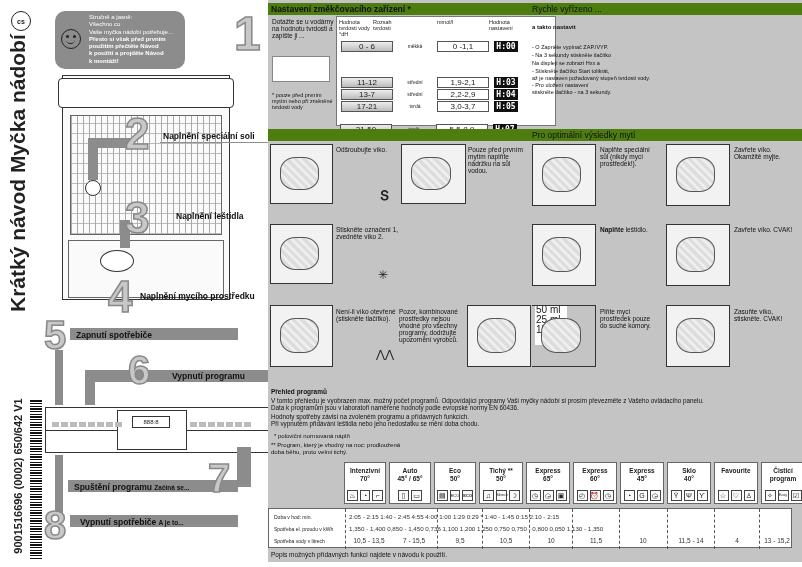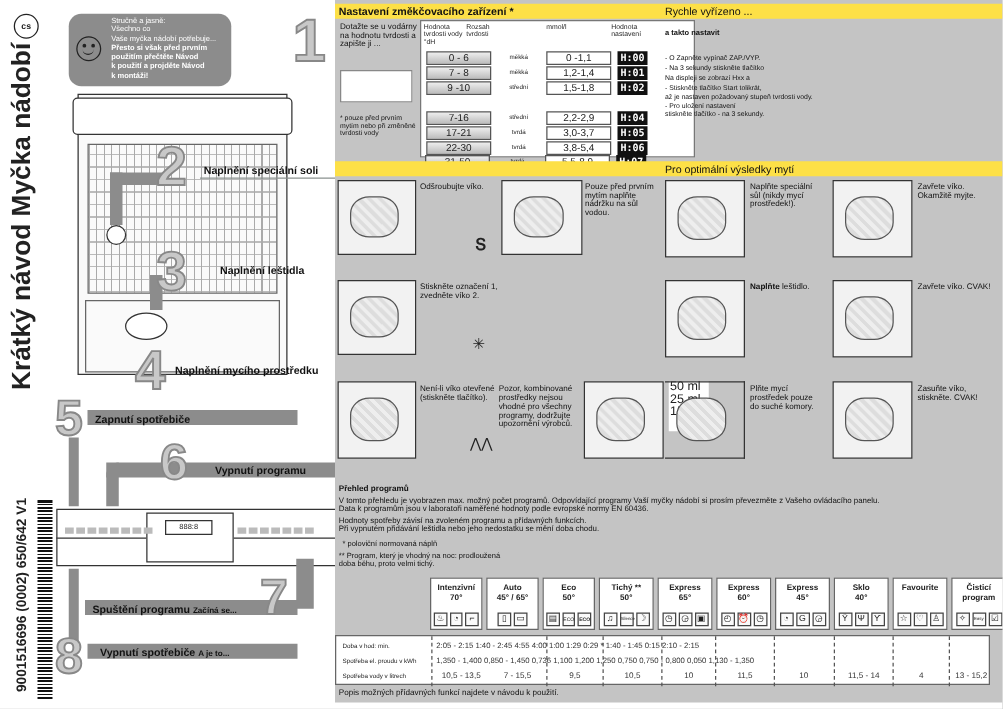--- a/index.html
+++ b/index.html
@@ -17,21 +17,21 @@
 .smile-mouth{position:absolute;left:4px;top:8px;width:9px;height:6px;border-bottom:1.8px solid #222;border-radius:0 0 8px 8px}
 .bignum{font-size:48px;font-weight:bold;color:#c8c8c8;-webkit-text-stroke:1.5px #888;line-height:1}
 .washer{left:62px;top:75px;width:168px;height:225px;border:1.5px solid #333;background:#fafafa}
 .washer-top{left:58px;top:78px;width:176px;height:30px;border:1.5px solid #333;background:#fff;border-radius:4px}
 .washer-rack{left:70px;top:115px;width:152px;height:120px;background:repeating-linear-gradient(90deg,#aaa 0 1px,transparent 1px 6px),repeating-linear-gradient(0deg,#bbb 0 1px,transparent 1px 10px);border:1px solid #666}
 .washer-door{left:68px;top:240px;width:156px;height:58px;border:1px solid #666}
 .arrowbar{background:#8c8c8c}
 .steplabel{font-size:8.5px;font-weight:bold;color:#111;white-space:nowrap}
 .steplabel small{font-size:6.5px}
 .rightpanel{left:268px;top:0;width:534px;height:562px;background:#c4c4c4}
-.hdr{position:absolute;left:0;width:534px;height:12px;background:#fde047;font-size:8.5px;color:#111;padding-left:3px;line-height:12px;white-space:nowrap}
+.hdr{position:absolute;left:0;width:534px;height:12px;background:#4d7c0f;font-size:8.5px;color:#111;padding-left:3px;line-height:12px;white-space:nowrap}
 .hdr b{font-weight:bold}
 .hdr .r{position:absolute;left:264px}
 .ill{position:absolute;border:1px solid #333;background:#f2f2f2;overflow:hidden}
 .ill:before{content:"";position:absolute;left:15%;top:20%;width:60%;height:55%;border:1.5px solid #555;border-radius:40%;background:repeating-linear-gradient(45deg,#ddd 0 3px,#eee 3px 6px)}
 .txt{position:absolute;font-size:6.5px;line-height:7px;color:#111}
 .table1{position:absolute;left:68px;top:16px;width:220px;height:110px;background:#fff;border:1px solid #777}
 .t1h{position:absolute;top:2px;font-size:5.5px;line-height:6px;color:#222}
 .t1row{position:absolute;left:4px;height:11px;width:177px;font-size:8px}
 .t1row .a{position:absolute;left:0;width:52px;height:11px;background:linear-gradient(#eee,#bbb);border:1px solid #555;text-align:center;line-height:10px}
 .t1row .b{position:absolute;left:54px;width:40px;font-size:5px;text-align:center;line-height:11px}
@@ -156,49 +156,37 @@
     <div class="t1h" style="left:36px;width:34px">Rozsah tvrdosti</div>
     <div class="t1h" style="left:100px;width:30px">mmol/l</div>
     <div class="t1h" style="left:152px;width:30px">Hodnota nastavení</div>
 
     <div class="t1row" style="top:24px">
         <span class="a">0 - 6</span>
         <span class="b">měkká</span>
         <span class="c">0 -1,1</span>
         <span class="d">H:00</span>
       </div>
-    <div class="t1row" style="top:36px">
-        <span class="a">7 - 8</span>
-        <span class="b">měkká</span>
-        <span class="c">1,2-1,4</span>
-        <span class="d">H:01</span>
-      </div>
-    <div class="t1row" style="top:48px">
-        <span class="a">9 -10</span>
+    <div class="t1row" style="top:60px">
+        <span class="a">11-12</span>
         <span class="b">střední</span>
-        <span class="c">1,5-1,8</span>
-        <span class="d">H:02</span>
+        <span class="c">1,9-2,1</span>
+        <span class="d">H:03</span>
       </div>
     <div class="t1row" style="top:72px">
-        <span class="a">7-16</span>
+        <span class="a">13-7</span>
         <span class="b">střední</span>
         <span class="c">2,2-2,9</span>
         <span class="d">H:04</span>
       </div>
     <div class="t1row" style="top:84px">
         <span class="a">17-21</span>
         <span class="b">tvrdá</span>
         <span class="c">3,0-3,7</span>
         <span class="d">H:05</span>
-      </div>
-    <div class="t1row" style="top:96px">
-        <span class="a">22-30</span>
-        <span class="b">tvrdá</span>
-        <span class="c">3,8-5,4</span>
-        <span class="d">H:06</span>
       </div>
   </div>
   <div class="t1row" style="position:absolute;left:72px;top:124px">
       <span class="a">31-50</span>
       <span class="b">tvrdá</span>
       <span class="c">5,5-8,9</span>
       <span class="d">H:07</span>
     </div>
 
   <div class="txt" style="left:264px;top:24px;font-weight:bold;font-size:6px">a takto nastavit</div>

